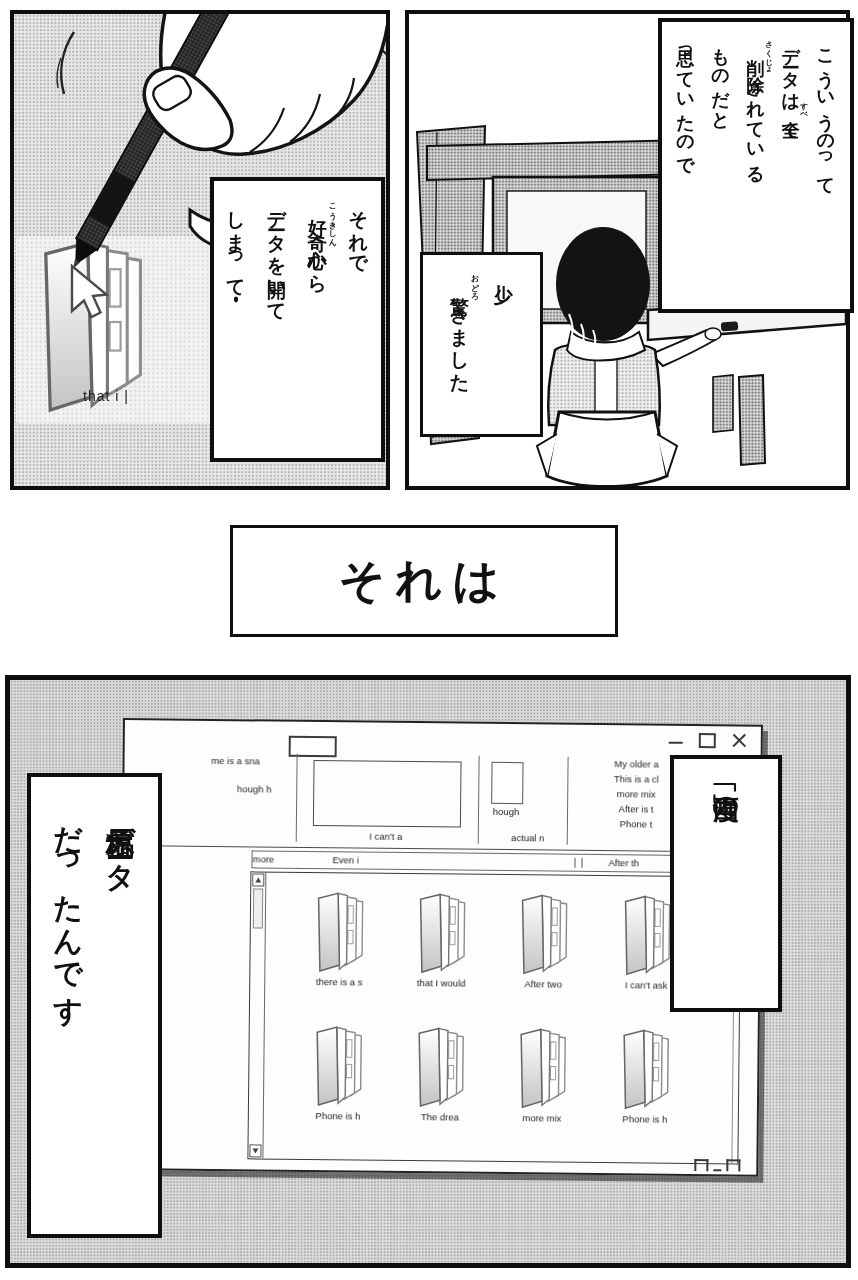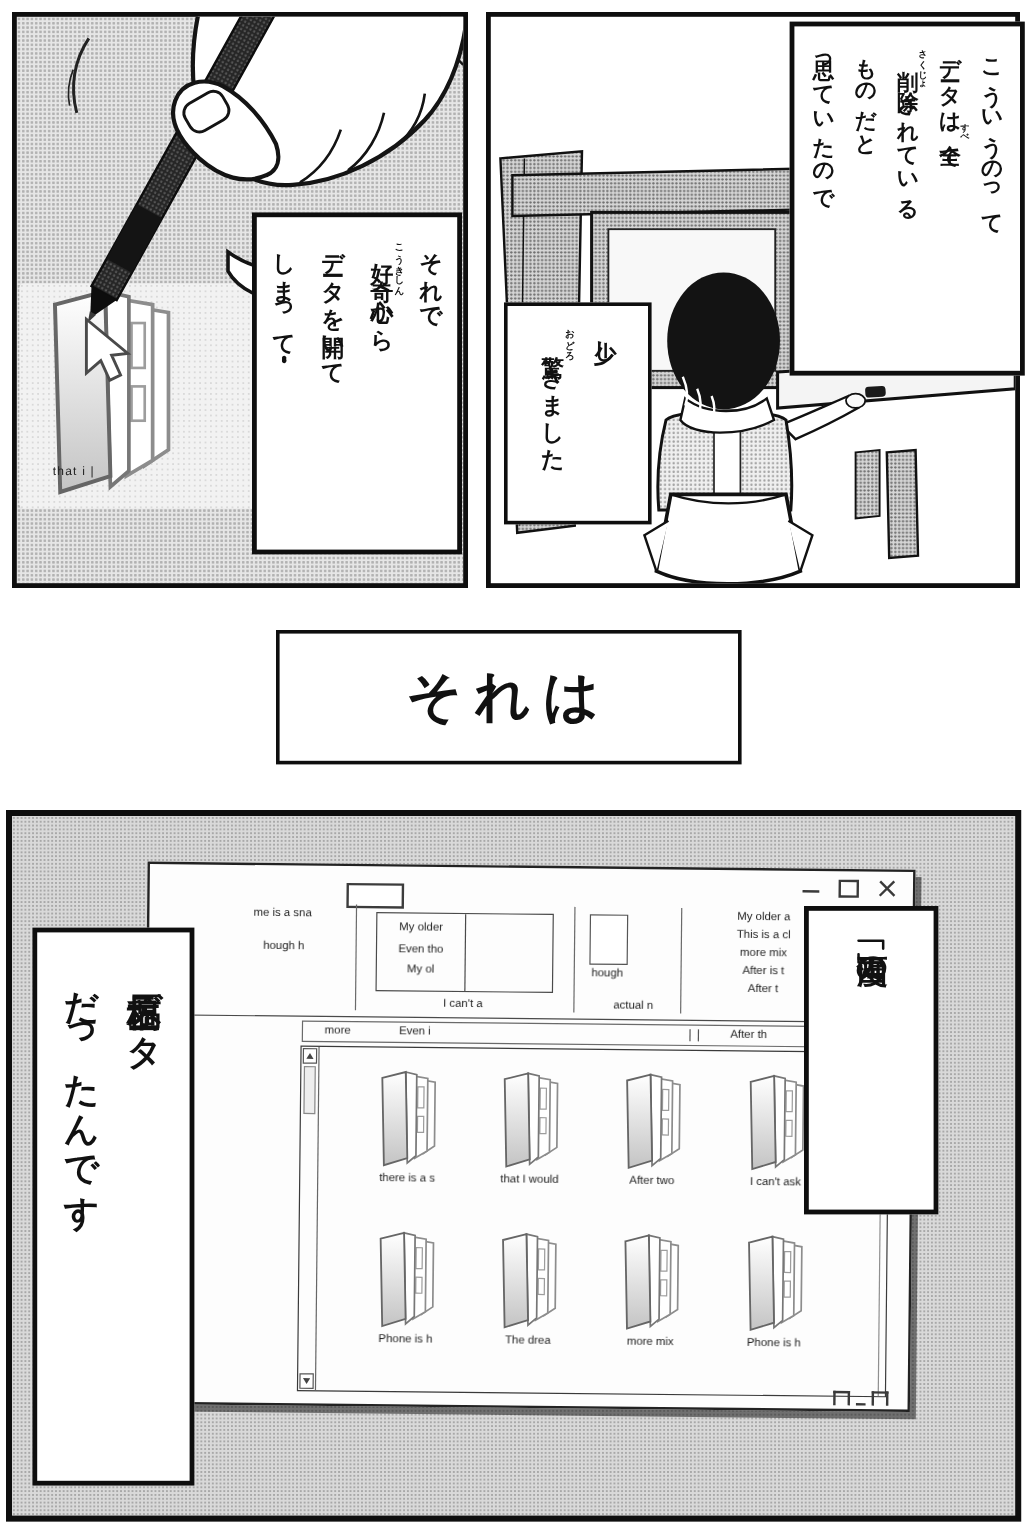--- a/index.html
+++ b/index.html
@@ -34,21 +34,21 @@
   #balloon-genko{left:27px;top:773px;width:135px;height:465px;border-width:4px;padding:28px 4px;}
   #balloon-genko .vtext{font-size:29px;line-height:1.8;}
   #caption-sorewa{left:230px;top:525px;width:388px;height:112px;border:3px solid #0e0e0e;
                   box-sizing:border-box;background:#fff;display:flex;align-items:center;justify-content:center;
                   z-index:20;position:absolute;}
   #caption-sorewa .ctext{font-size:46px;font-weight:700;letter-spacing:10px;}
   
   #surface{left:2px;top:222px;width:198px;height:188px;background-color:#f2f2f2;
            background-image:radial-gradient(circle,#d9d9d9 0.9px,transparent 1px);
            background-size:4.5px 4.5px;border-radius:4px;}
-  #folder-label{left:30px;top:374px;width:124px;text-align:left;font-size:10px;color:#222;
+  #folder-label{left:30px;top:374px;width:124px;text-align:center;font-size:14px;color:#222;
                 filter:blur(0.45px);letter-spacing:1px;font-family:"Liberation Sans",sans-serif;}
   
   #window{position:absolute;left:113px;top:38px;width:640px;height:452px;background:#fdfdfd;
           border:2px solid #222;box-sizing:border-box;transform:rotate(0.6deg);transform-origin:top left;
           box-shadow:5px 6px 0 rgba(25,25,25,0.55);z-index:10;}
   .smudge{font-family:"Liberation Sans",sans-serif;font-size:9.5px;color:#1c1c1c;
           filter:blur(0.4px);white-space:nowrap;}
   #titlebar{position:absolute;left:0;top:0;width:100%;height:26px;}
   #win-tab{position:absolute;left:164px;top:14px;width:44px;height:17px;border:2px solid #3c3c3c;background:#fff;}
   #win-controls{position:absolute;right:14px;top:7px;display:flex;gap:16px;align-items:center;height:14px;}
@@ -215,49 +215,44 @@
       <div id="win-tab"></div>
       <div id="win-controls">
         <div class="minbar"></div>
         <div class="maxbox"></div>
         <div class="closex"></div>
       </div>
     </div>
 
     <div id="ribbon">
       <div class="abs smudge" style="left:70px;top:8px;width:82px;text-align:center">me is a sna</div>
-      <div class="abs smudge" style="left:95px;top:36px;width:70px;text-align:left">hough h</div>
+      <div class="abs smudge" style="left:95px;top:36px;width:70px;text-align:center">hough h</div>
       <div class="rdiv" style="left:172px"></div>
 
       <div id="g2box">
-        <div class="g2col">
-          <div class="smudge">My older</div>
-          <div class="smudge">Even tho</div>
-          <div class="smudge">My ol</div>
-        </div>
       </div>
       <div class="rcap smudge" style="left:189px;top:82px;width:146px">I can't a</div>
       <div class="rdiv" style="left:354px"></div>
 
       <div id="g3icon"></div>
       <div class="rcap smudge" style="left:352px;top:56px;width:60px">hough</div>
       <div class="rcap smudge" style="left:368px;top:82px;width:72px">actual n</div>
       <div class="rdiv" style="left:443px"></div>
 
       <div id="g4">
         <div class="smudge">My older a</div>
         <div class="smudge">This is a cl</div>
         <div class="smudge">more mix</div>
         <div class="smudge">After is t</div>
-        <div class="smudge">After t</div>
+        <div class="smudge">Phone t</div>
       </div>
     </div>
 
     <div id="addressbar">
-      <span class="abs smudge" style="left:18px;top:2px">more</span>
+      <span class="abs smudge" style="left:0;top:2px">more</span>
       <span class="abs smudge" style="left:80px;top:2px">Even i</span>
       <span class="tick" style="left:322px"></span>
       <span class="tick" style="left:329px"></span>
       <span class="abs smudge" style="left:356px;top:2px">After th</span>
     </div>
 
     <div id="content">
       <div id="lscroll">
         <div class="sbox" style="top:1px">
             <div class="tri-up"></div>

